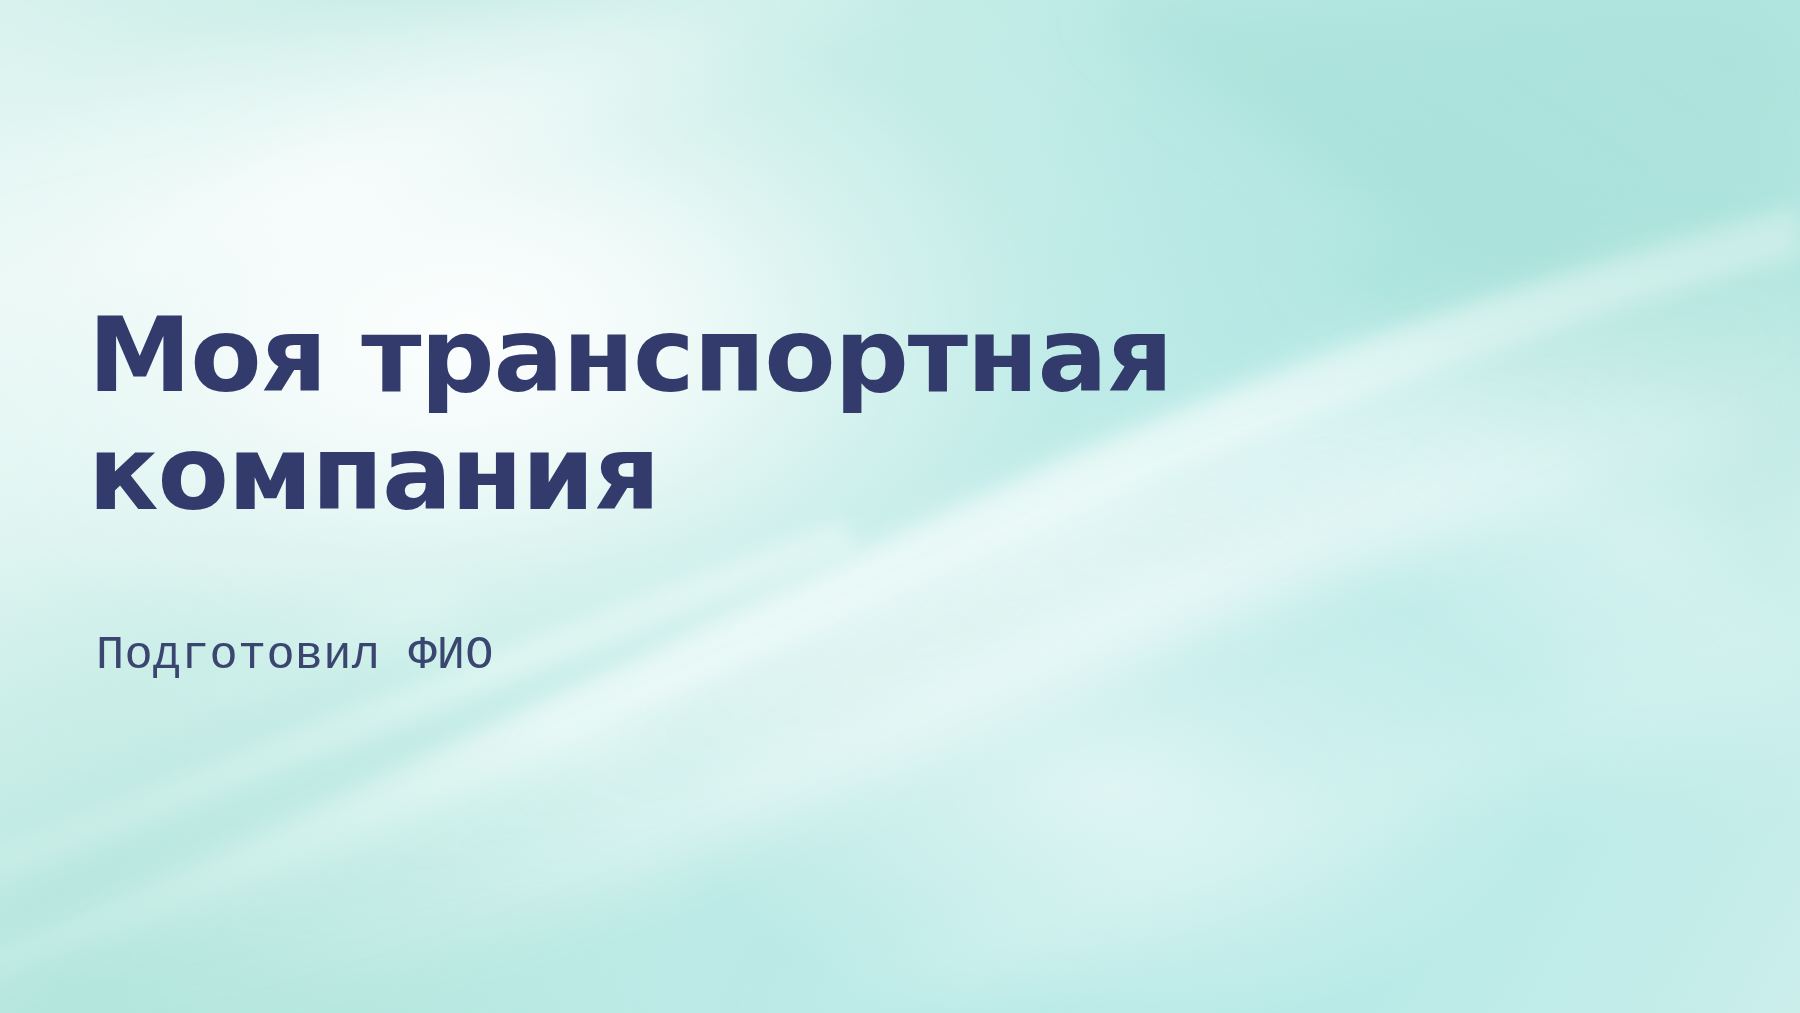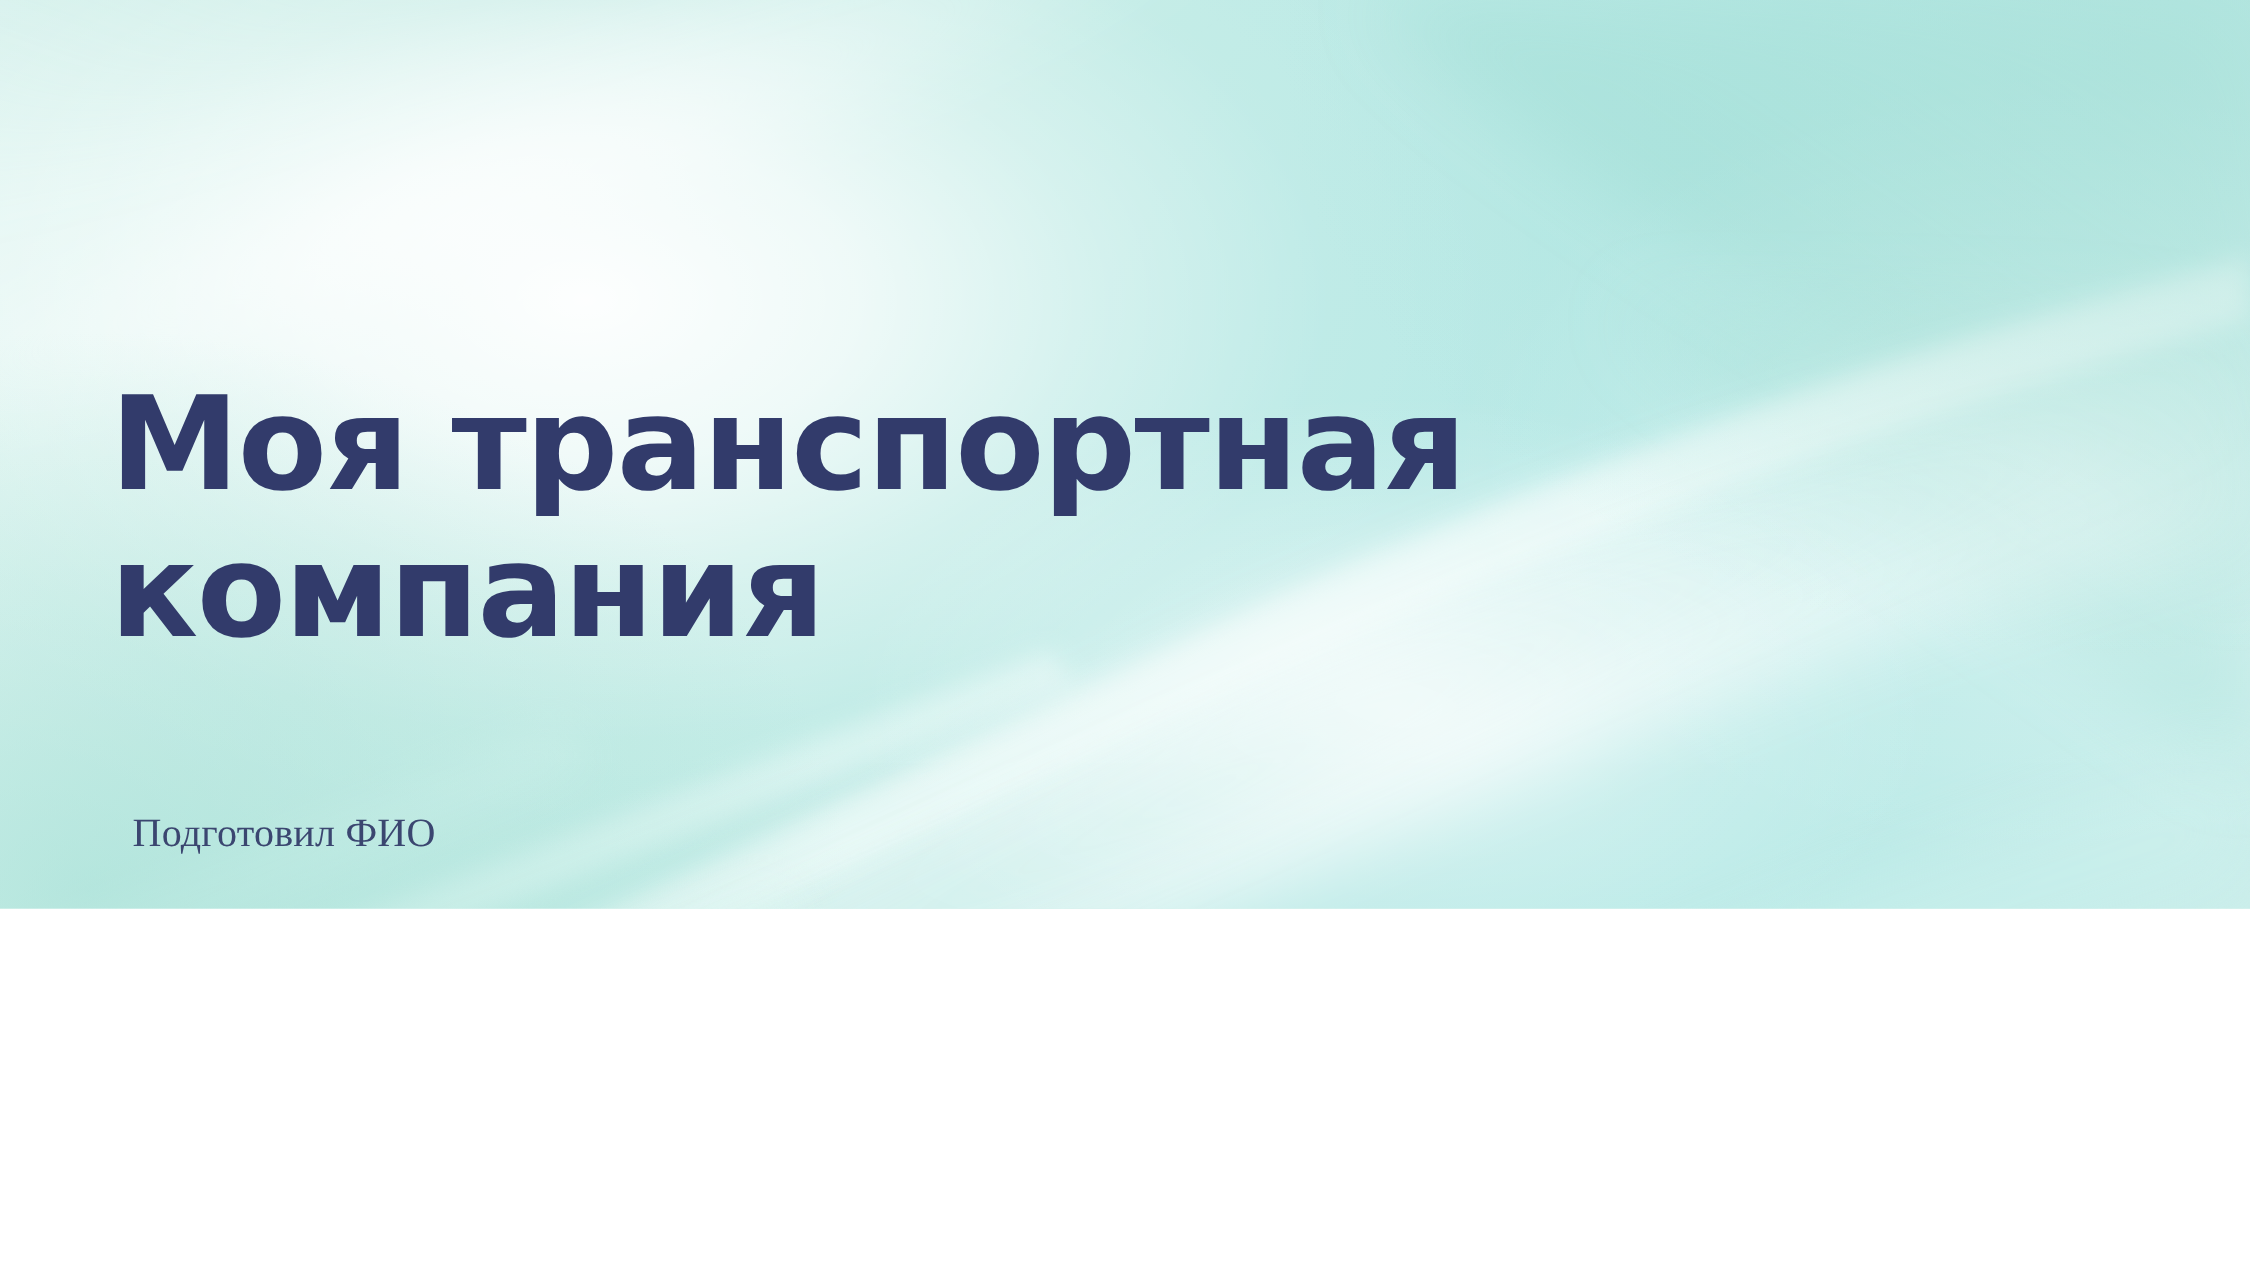--- a/index.html
+++ b/index.html
@@ -5,21 +5,21 @@
 <style>
   html, body {
     margin: 0;
     padding: 0;
     background: #ffffff;
   }
 
   .slide {
     position: relative;
     width: 1800px;
-    height: 727px;
+    height: 1013px;
     overflow: hidden;
     font-family: "Liberation Sans", "DejaVu Sans", sans-serif;
     background: #BFEAE2;
   }
 
   
   .bg-base {
     position: absolute;
     inset: 0;
     background:
@@ -90,28 +90,28 @@
     font-size: 104px;
     line-height: 118px;
     font-weight: 700;
     letter-spacing: -1.2px;
     white-space: pre-line;
     font-family: "DejaVu Sans", "Liberation Sans", sans-serif;
     font-stretch: normal;
   }
 
   .subtitle {
-    margin: 18px;
+    margin: 8px;
     padding-top: 88px;
     color: #3B4670;
-    font-size: 32px;
+    font-size: 47px;
     line-height: 56px;
     font-weight: 400;
     letter-spacing: 0.2px;
-    font-family: Liberation Serif, serif;
+    font-family: Liberation Mono, monospace;
   }
 </style>
 </head>
 <body>
 
 <div class="slide">
 
   <div class="bg-base"></div>
 
   <svg class="waves" viewBox="0 0 1800 1013" preserveAspectRatio="none" aria-hidden="true">

